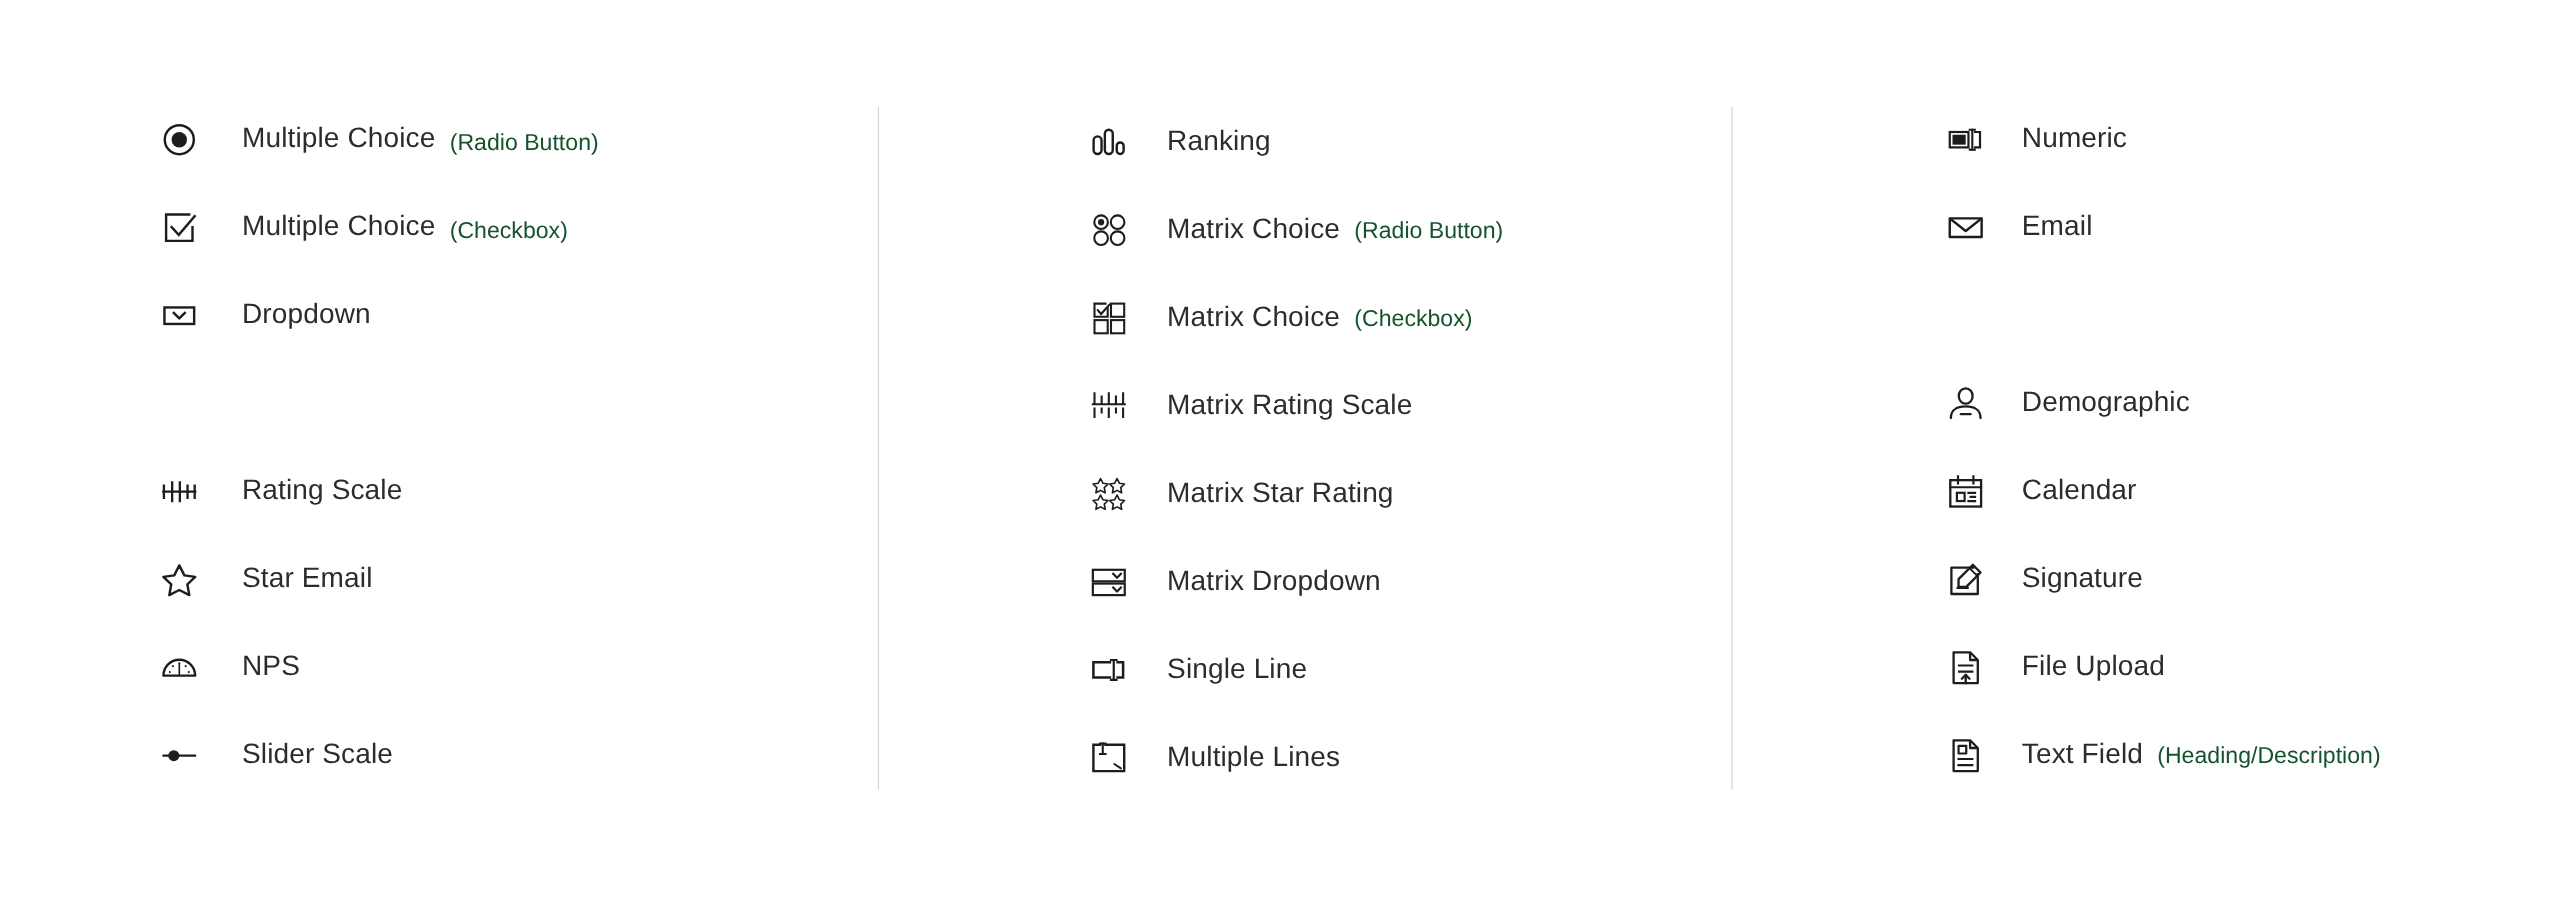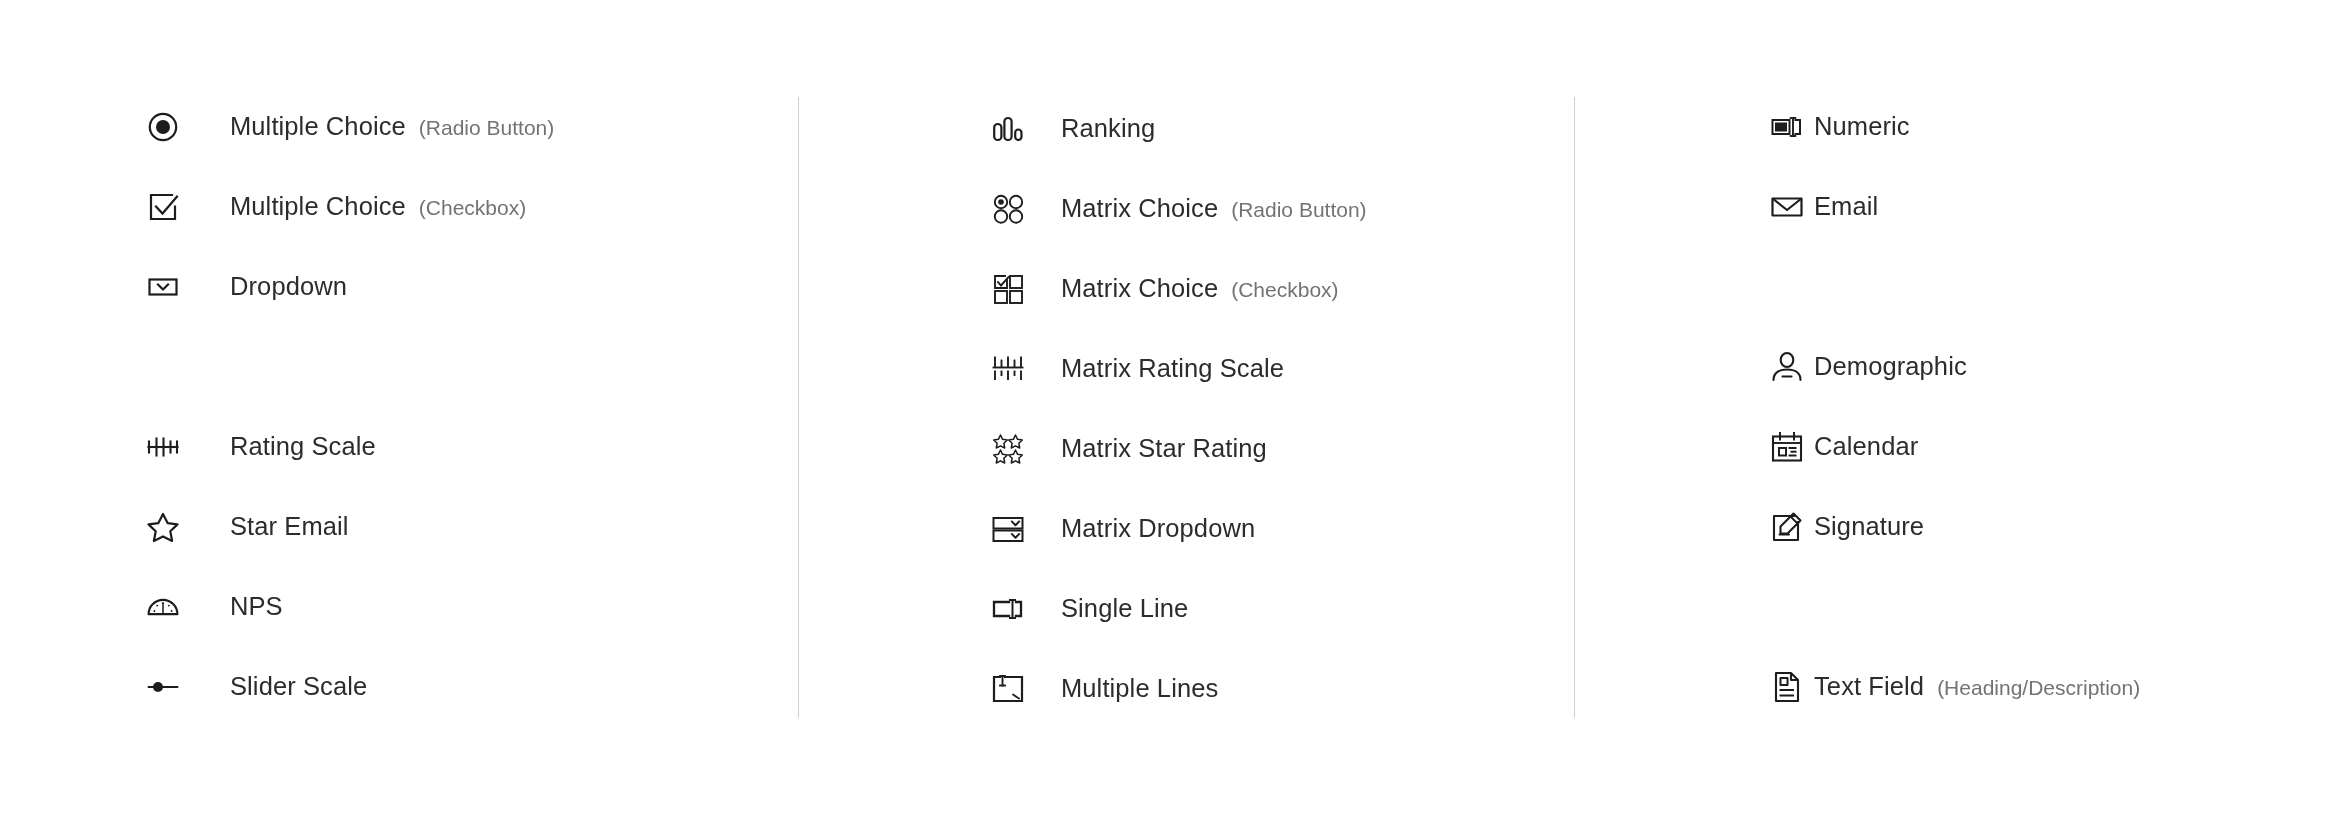--- a/index.html
+++ b/index.html
@@ -63,33 +63,33 @@
   .icon-slot svg {
     display: block;
     shape-rendering: geometricPrecision;
   }
 
   .label-wrap {
     display: flex;
     align-items: baseline;
     white-space: nowrap;
   }
-  .column.c1 .label-wrap { margin-left: 40px; }
+  .column.c1 .label-wrap { margin-left: 30px; align-items: flex-end; }
   .column.c2 .label-wrap { margin-left: 26px; }
-  .column.c3 .label-wrap { }
+  .column.c3 .label-wrap { margin-left: 24px; }
 
   .label-main {
     font-size: 25.5px;
     color: #2c2c2e;
     letter-spacing: 0.1px;
     line-height: 1;
   }
   .label-sub {
     font-size: 21px;
-    color: #737373;
+    color: #14532d;
     margin-left: 13px;
     line-height: 1;
   }
   .label-sub:empty { display: none; margin-left: 0; }
 </style>
 </head>
 <body>
 
 <div id="board">
 
@@ -408,20 +408,36 @@
           <path d="M20.5 6.5 L27.5 13.5" stroke-width="1.8"></path>
           <path d="M9.5 24.5 H19" stroke-width="2" stroke-linecap="round"></path>
         </svg>
       </span>
       <span class="label-wrap">
         <span class="label-main">Signature</span>
 
       </span>
     </div>
 
+    <div class="row" style="top:581px">
+      <span class="icon-slot">
+        <svg width="34" height="34" viewBox="0 0 34 34" fill="none" stroke="#1d1d1f" stroke-width="2.1" stroke-linejoin="round">
+          <path d="M21 3 H6 V31 H28 V10 Z"></path>
+          <path d="M21 3 V10 H28"></path>
+          <path d="M11 15 H23" stroke-width="2" stroke-linecap="square"></path>
+          <path d="M11 20.5 H23" stroke-width="2" stroke-linecap="square"></path>
+          <path d="M17 31 V24" stroke-width="2.2" stroke-linecap="square"></path>
+          <path d="M13.5 27 L17 23.5 L20.5 27" stroke-width="2.1" stroke-linecap="round"></path>
+        </svg>
+      </span>
+      <span class="label-wrap">
+        <span class="label-main">File Upload</span>
+
+      </span>
+    </div>
 
     <div class="row" style="top:661px">
       <span class="icon-slot">
         <svg width="34" height="34" viewBox="0 0 34 34" fill="none" stroke="#1d1d1f" stroke-width="2.1" stroke-linejoin="round">
           <path d="M21 3 H6 V31 H28 V10 Z"></path>
           <path d="M21 3 V10 H28"></path>
           <rect x="10.5" y="8" width="7" height="7" stroke-width="2"></rect>
           <path d="M10.5 20 H23" stroke-width="2" stroke-linecap="square"></path>
           <path d="M10.5 25.5 H23" stroke-width="2" stroke-linecap="square"></path>
         </svg>

